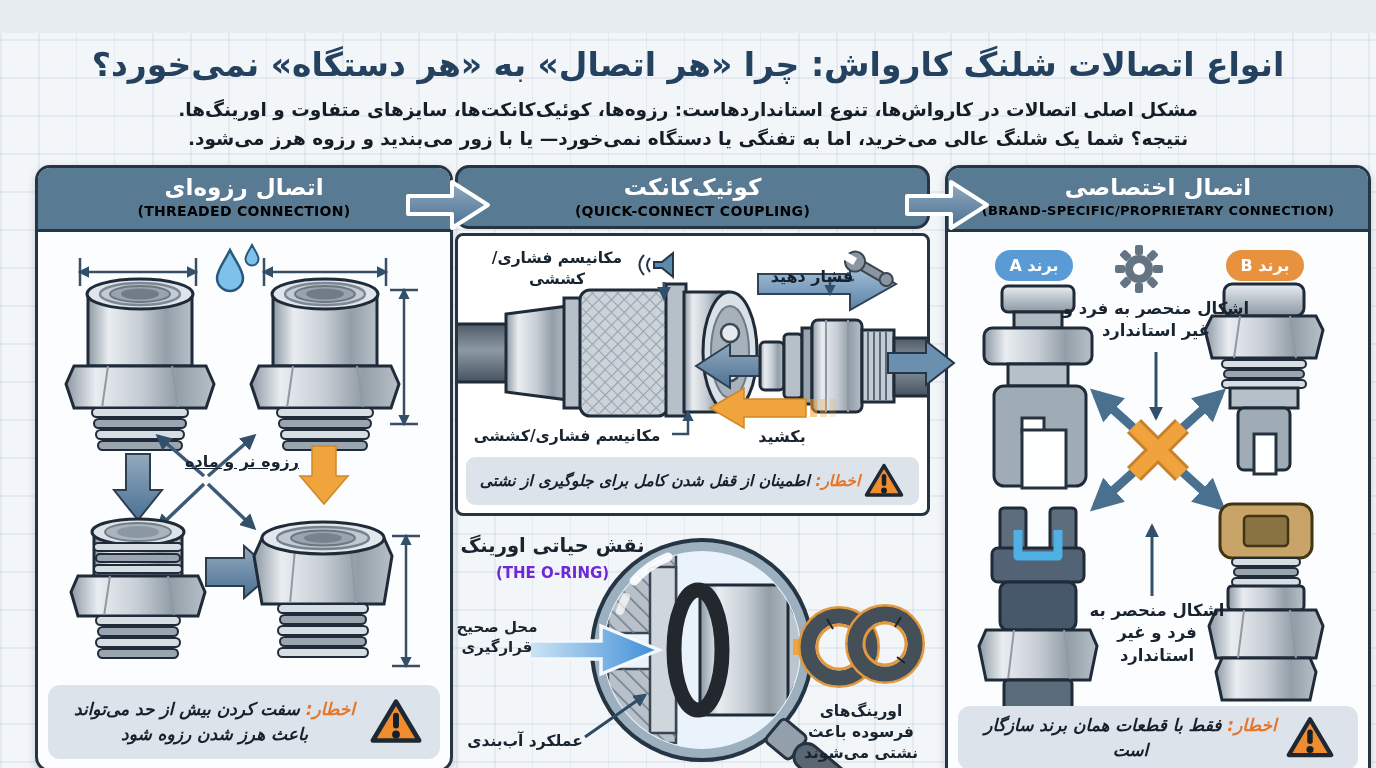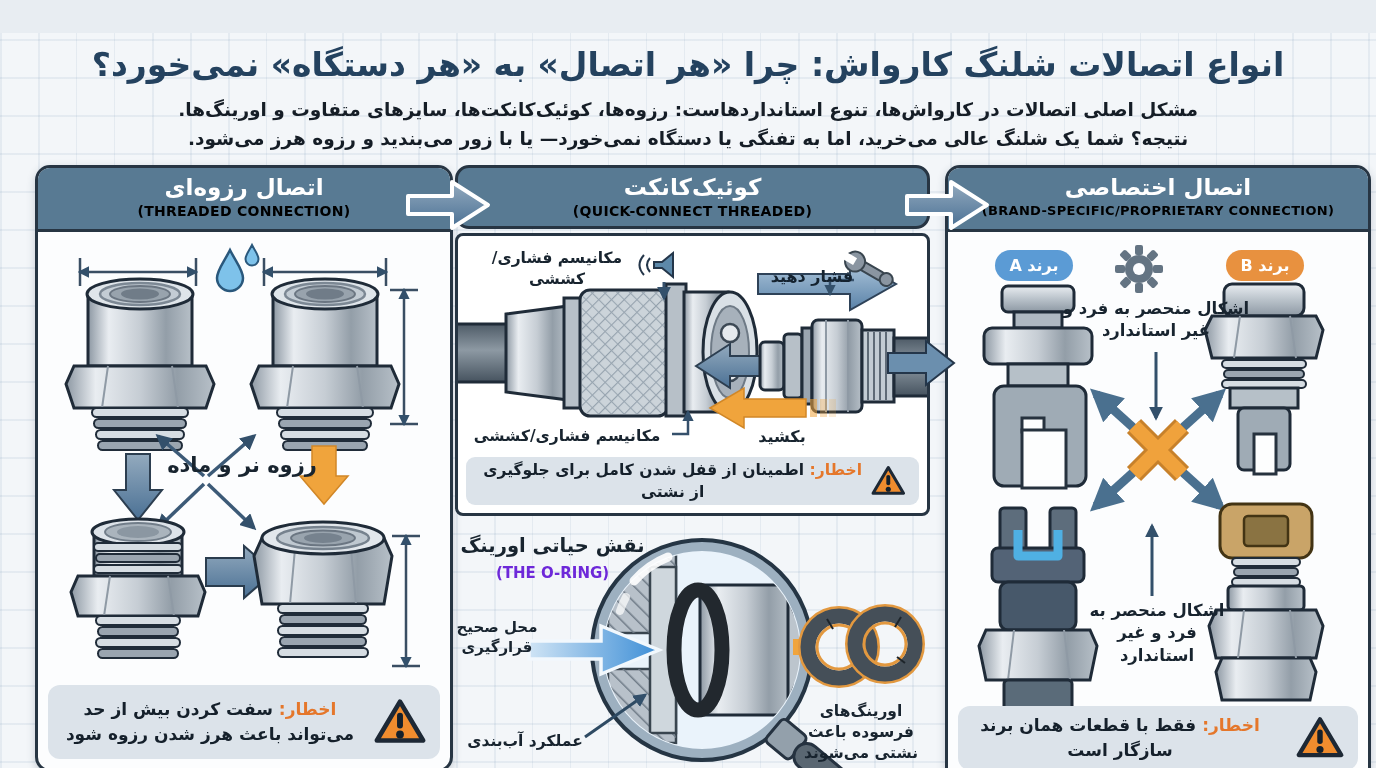--- a/index.html
+++ b/index.html
@@ -22,21 +22,21 @@
     box-shadow:0 3px 8px rgba(40,60,80,.22);}
   .panel-head{position:absolute;top:0;left:0;right:0;height:64px;background:#587a93;
     border-bottom:3px solid #273543;border-radius:12px 12px 0 0;color:#fff;text-align:center;
     box-sizing:border-box;padding-top:5px;z-index:2;}
   .head-fa{font-size:23px;font-weight:bold;line-height:1.3;}
   .head-en{font-size:14px;font-weight:bold;color:#000000;letter-spacing:.3px;}
   .head-bar{position:absolute;height:64px;background:#587a93;border:3px solid #273543;
     border-radius:14px;color:#fff;text-align:center;box-sizing:border-box;padding-top:5px;z-index:2;}
   .lbl{position:absolute;font-weight:bold;color:#18242f;text-align:center;line-height:1.35;z-index:4;}
   .warn{position:absolute;background:#dce3ea;border-radius:12px;display:flex;align-items:center;
-    justify-content:space-between;gap:3px;padding:4px 12px;box-sizing:border-box;direction:rtl;z-index:4;}
+    justify-content:center;gap:3px;padding:4px 12px;box-sizing:border-box;direction:rtl;z-index:4;font-style:italic;}
   .warn .txt{font-size:17px;font-weight:bold;color:#15202b;text-align:center;line-height:1.45;}
   .warn .pre{color:#e5772b;}
   svg{display:block;}
   .abs{position:absolute;}
 </style>
 </head>
 <body>
 
 <div id="stage">
 
@@ -185,38 +185,38 @@
           <rect x="240" y="416" width="90" height="9" rx="4.5" fill="#d6dde3"></rect>
         </g>
       </g>
       <g stroke="#3a4e63" stroke-width="2.5">
         <line x1="354" y1="304" x2="382" y2="304"></line>
           <line x1="354" y1="434" x2="382" y2="434"></line>
         <line x1="368" y1="304" x2="368" y2="434" marker-start="url(#mNavy)" marker-end="url(#mNavy)"></line>
       </g>
     </svg>
 
-    <div class="lbl" style="left:118px;top:283px;width:172px;font-size:21px;">رزوه نر و ماده</div>
+    <div class="lbl" style="left:118px;top:283px;width:172px;font-size:16px;text-decoration:underline;">رزوه نر و ماده</div>
 
     <div class="warn" style="left:10px;right:10px;bottom:10px;height:74px;">
       <svg viewBox="0 0 60 54" width="56" height="50">
         <path d="M30 5 L55 47 L5 47 Z" fill="#f08c2e" stroke="#1d2835" stroke-width="5" stroke-linejoin="round"></path>
         <rect x="26.8" y="17" width="6.4" height="17" rx="3.2" fill="#14202c"></rect>
           <circle cx="30" cy="40.5" r="4.2" fill="#14202c"></circle>
       </svg>
       <div class="txt" style="max-width:300px;">
         <span class="pre">اخطار:</span>
         <span>سفت کردن بیش از حد می‌تواند باعث هرز شدن رزوه شود</span>
       </div>
     </div>
   </section>
 
   <div class="head-bar" style="left:455px;top:132px;width:475px;">
     <div class="head-fa">کوئیک‌کانکت</div>
-    <div class="head-en">(QUICK-CONNECT THREADED)</div>
+    <div class="head-en">(QUICK-CONNECT COUPLING)</div>
   </div>
   <svg class="abs" style="left:404px;top:143px;z-index:3;" width="90" height="58" viewBox="0 0 90 58">
     <polygon points="4,20 48,20 48,6 84,29 48,52 48,38 4,38" fill="url(#gBlueArrow)" stroke="#ffffff" stroke-width="4" stroke-linejoin="round"></polygon>
   </svg>
   <svg class="abs" style="left:903px;top:143px;z-index:3;" width="90" height="58" viewBox="0 0 90 58">
     <polygon points="4,20 48,20 48,6 84,29 48,52 48,38 4,38" fill="url(#gBlueArrow)" stroke="#ffffff" stroke-width="4" stroke-linejoin="round"></polygon>
   </svg>
 
   <div class="abs" style="left:455px;top:200px;width:475px;height:283px;border:3px solid #273543;border-radius:8px;background:#ffffff;box-sizing:border-box;">
 

